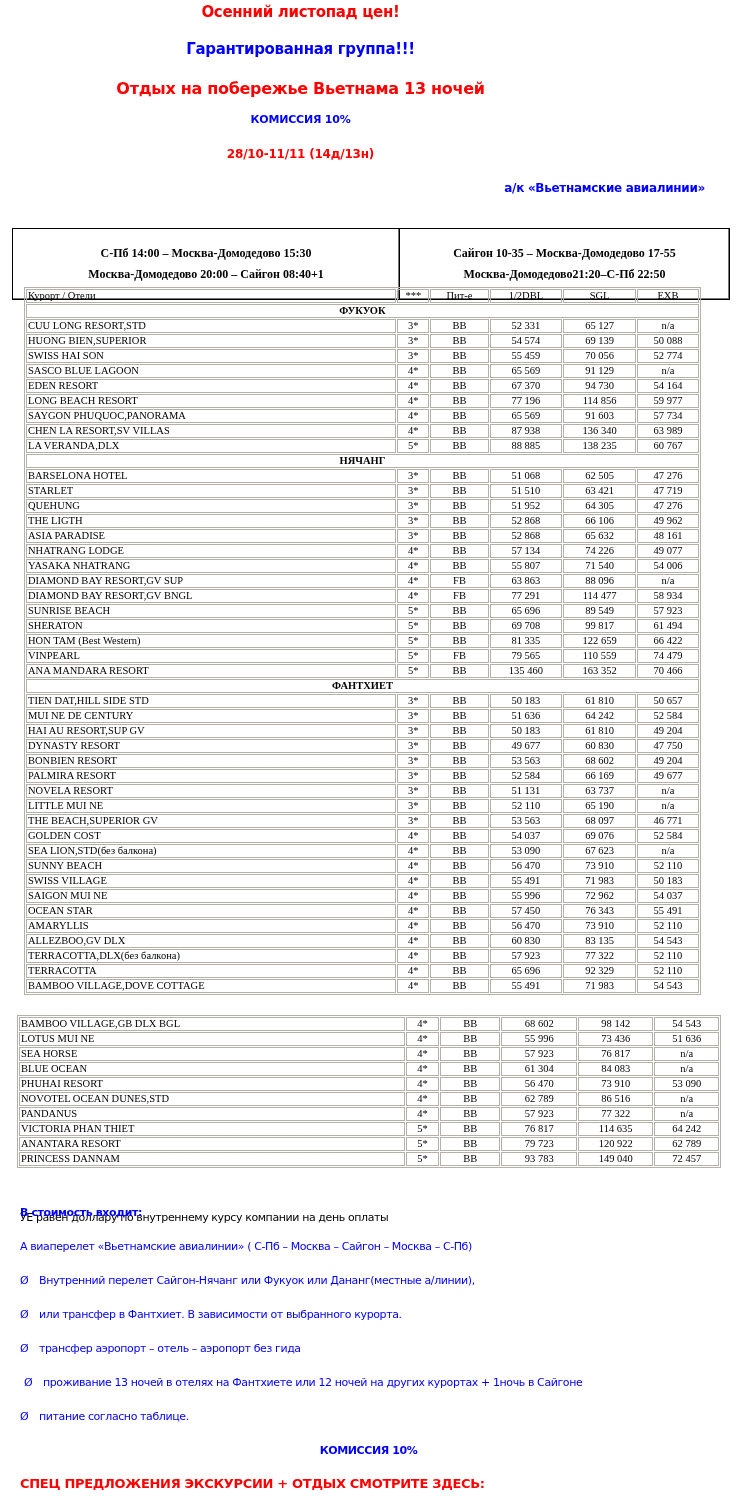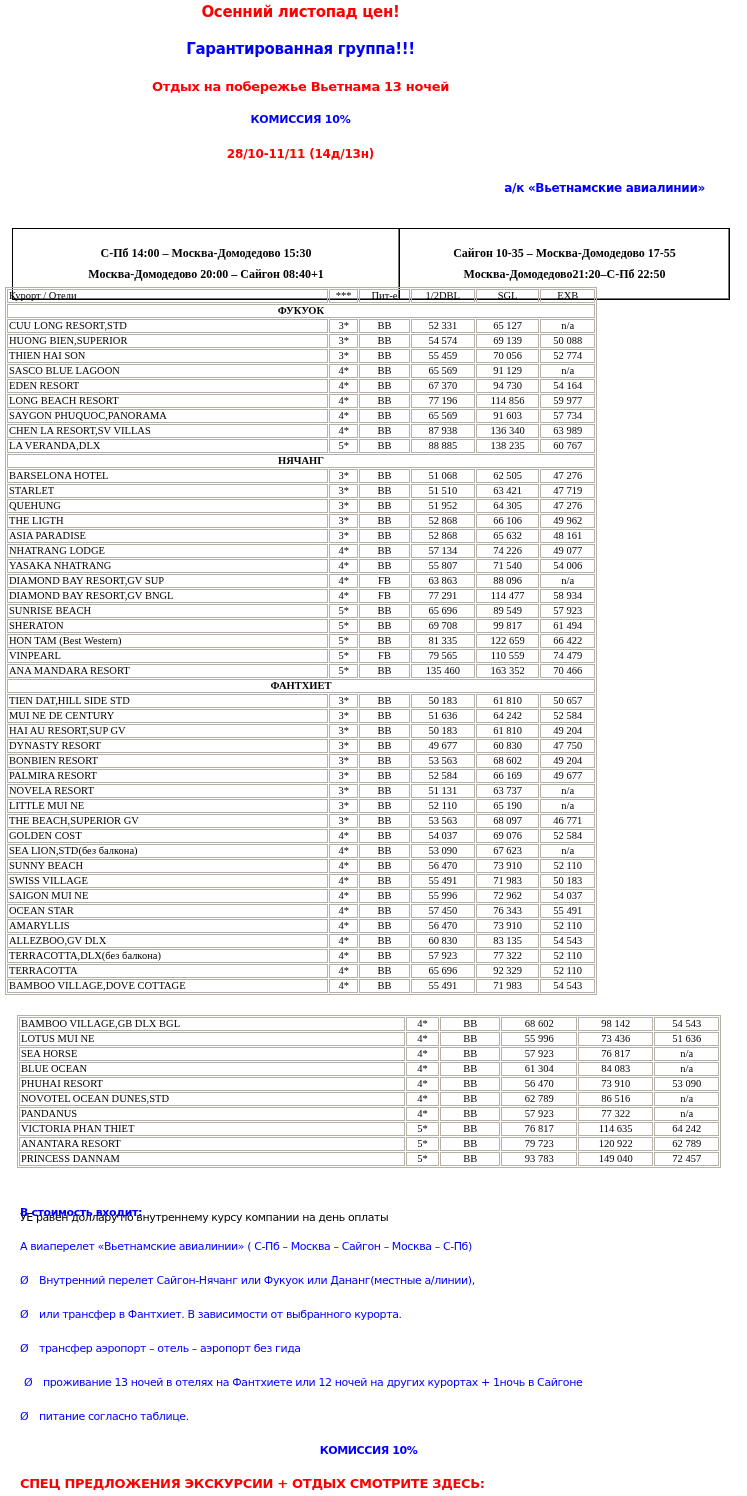--- a/index.html
+++ b/index.html
@@ -2,30 +2,30 @@
 <html><head>
 <meta charset="utf-8">
 <style>
   html, body { margin: 0; padding: 0; background: #ffffff; }
   body { width: 747px; height: 1496px; position: relative; overflow: hidden; font-family: "Liberation Sans", sans-serif; }
   .hdr { position: absolute; left: 0; width: 601px; text-align: center; font-family: "DejaVu Sans", sans-serif; font-weight: bold; }
   .red { color: #ff0000; }
   .blue { color: #0000ff; }
   #h1 { top: 3px; font-size: 15px; letter-spacing: -0.3px; }
   #h2 { top: 40px; font-size: 15px; letter-spacing: -0.3px; }
-  #h3 { top: 79px; font-size: 13px; letter-spacing: -0.3px; }
+  #h3 { top: 79px; font-size: 16px; letter-spacing: -0.3px; }
   #h4 { top: 113px; font-size: 11px; letter-spacing: -0.2px; }
   #h5 { top: 147px; font-size: 12px; letter-spacing: -0.2px; }
   #airline { position: absolute; top: 181px; right: 42px; font-family: "DejaVu Sans", sans-serif; font-weight: bold; font-size: 12px; letter-spacing: -0.3px; }
 
   #flights { position: absolute; left: 12px; top: 228px; width: 718px; height: 44px; border-collapse: collapse; font-family: "Liberation Serif", serif; font-weight: bold; font-size: 12px; }
   #flights td { border: 1px solid #000; text-align: center; vertical-align: middle; line-height: 21px; padding: 14px; box-shadow: inset -1px -1px 0 #777; }
   #flights td.left { width: 358px; }
 
-  #prices { position: absolute; left: 5px; top: 287px; width: 592px; border-collapse: separate; border-spacing: 1px; font-family: "Liberation Serif", serif; font-size: 10.5px; border: 1px solid #b5b1a8; }
+  #prices { position: absolute; left: 24px; top: 287px; width: 677px; border-collapse: separate; border-spacing: 1px; font-family: "Liberation Serif", serif; font-size: 10.5px; border: 1px solid #b5b1a8; }
   #prices td { border: 1px solid #b5b1a8; height: 12px; line-height: 12px; padding: 0 1px; white-space: nowrap; overflow: hidden; }
   #prices td.c { text-align: center; }
   #prices col.c0 { width: 383px; }
   #prices col.c1 { width: 33px; }
   #prices col.c2 { width: 60px; }
   #prices col.c3 { width: 75px; }
   #prices col.c4 { width: 75px; }
   #prices col.c5 { width: 64px; }
   #prices tr.sec td { text-align: center; font-weight: bold; }
   #prices2 { position: absolute; left: 17px; top: 1015px; width: 704px; border-collapse: separate; border-spacing: 1px; font-family: "Liberation Serif", serif; font-size: 10.5px; border: 1px solid #b5b1a8; }
@@ -108,21 +108,21 @@
       </tr>
       <tr>
         <td>HUONG BIEN,SUPERIOR</td>
         <td class="c">3*</td>
         <td class="c">BB</td>
         <td class="c">54 574</td>
         <td class="c">69 139</td>
         <td class="c">50 088</td>
       </tr>
       <tr>
-        <td>THIEN HAI SON</td>
+        <td>SWISS HAI SON</td>
         <td class="c">3*</td>
         <td class="c">BB</td>
         <td class="c">55 459</td>
         <td class="c">70 056</td>
         <td class="c">52 774</td>
       </tr>
       <tr>
         <td>SASCO BLUE LAGOON</td>
         <td class="c">4*</td>
         <td class="c">BB</td>

